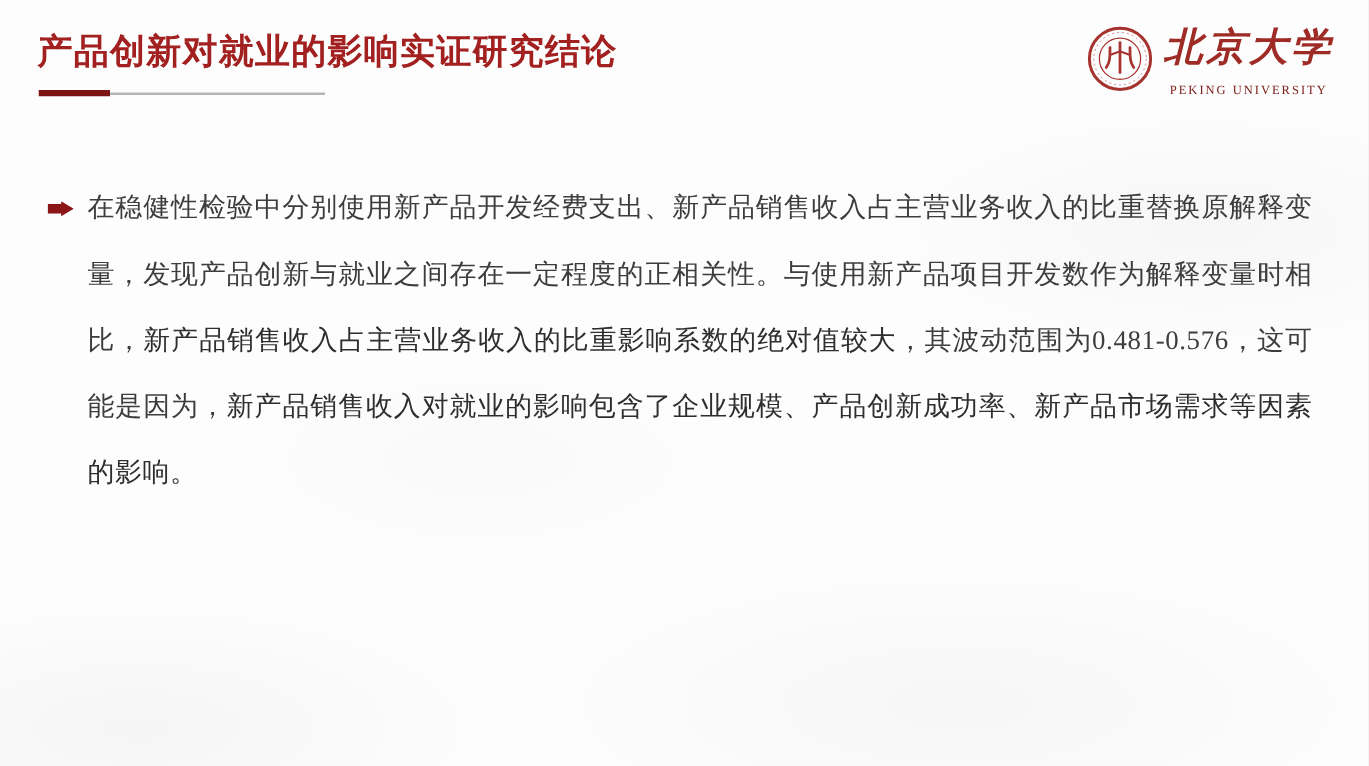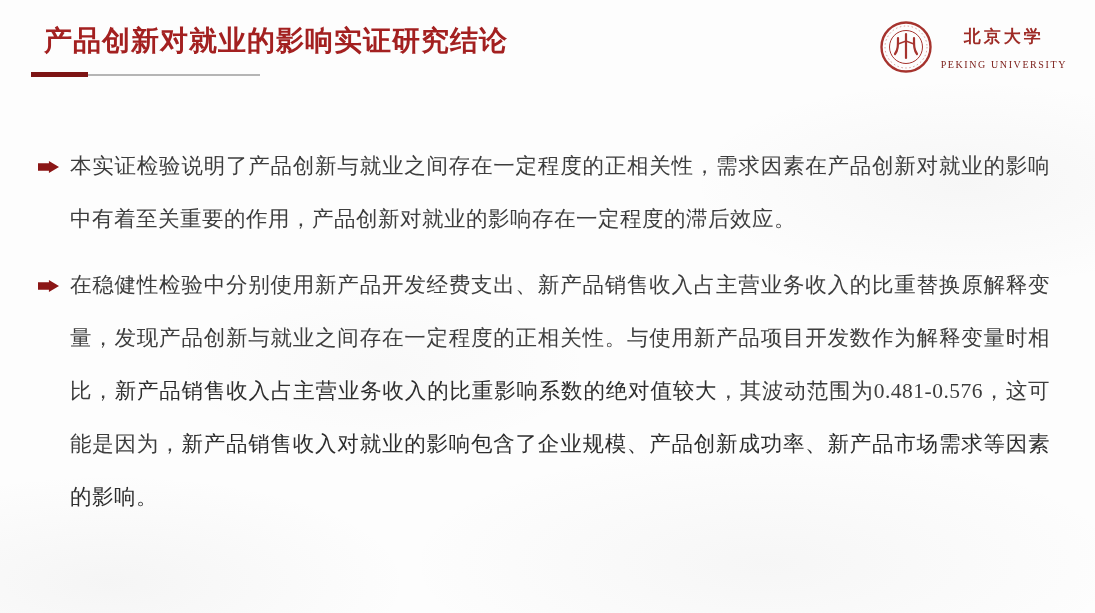--- a/index.html
+++ b/index.html
@@ -13,38 +13,38 @@
       radial-gradient(ellipse 420px 160px at 88% 30%, rgba(120,120,120,0.05), transparent 65%),
       radial-gradient(ellipse 500px 180px at 10% 95%, rgba(120,120,120,0.06), transparent 60%),
       radial-gradient(ellipse 600px 200px at 70% 92%, rgba(120,120,120,0.05), transparent 60%),
       radial-gradient(ellipse 300px 120px at 35% 60%, rgba(120,120,120,0.03), transparent 70%),
       #fdfdfd;
   }
 
   
   .header{position:absolute;top:0;left:0;right:0;height:100px;}
   .title{
-    position:absolute;left:44px;top:22px;
+    position:absolute;left:30px;top:22px;
     font-family:"Liberation Sans", sans-serif;
     font-size:28px;font-weight:800;letter-spacing:1px;
     color:#a32020;white-space:nowrap;
   }
   .divider{position:absolute;left:31px;top:72px;display:flex;align-items:center;}
   .divider .red{width:57px;height:5px;background:#7d1414;}
   .divider .gray{width:172px;height:2px;background:#b5b5b5;}
 
   
   .logo{
     position:absolute;top:20px;right:28px;
     display:flex;align-items:center;gap:8px;
   }
   .logo-text{display:flex;flex-direction:column;align-items:center;line-height:1;}
   .logo-cn{
     font-family:"Liberation Serif", serif;
-    font-size:17px;font-weight:700;
+    font-size:31px;font-weight:700;font-style:italic;
     color:#9e2b26;letter-spacing:3px;white-space:nowrap;
   }
   .logo-en{
     font-family:"Liberation Serif", serif;
     font-size:10px;color:#7d201b;letter-spacing:1.6px;margin-top:15px;white-space:nowrap;
   }
 
   
   .content{
     position:absolute;left:38px;right:45px;top:140px;
@@ -94,24 +94,20 @@
         </svg>
       </span>
       <span class="logo-text">
         <span class="logo-cn">北京大学</span>
         <span class="logo-en">PEKING UNIVERSITY</span>
       </span>
     </div>
   </div>
 
   <div class="content">
-    <div class="bullet">
-      <span class="bullet-marker"></span>
-      <span><span class="seg">本实证检验说明了产品创新与就业之间存在一定程度的正相关性，需求因素在产品创新对就业的影响中有着至关重要的作用，产品创新对就业的影响存在一定程度的滞后效应。</span></span>
-    </div>
 
 
     <div class="bullet">
       <span class="bullet-marker"></span>
       <span><span class="seg">在稳健性检验中分别使用新产品开发经费支出、新产品销售收入占主营业务收入的比重替换原解释变量，发现产品创新与就业之间存在一定程度的正相关性。与使用新产品项目开发数作为解释变量时相比，</span><span class="seg bold">新产品销售收入占主营业务收入的比重影响系数的绝对值较大</span><span class="seg">，其波动范围为0.481-0.576，这可能是因为，</span><span class="seg bold">新产品销售收入对就业的影响包含了企业规模、产品创新成功率、新产品市场需求等因素的影响。</span></span>
     </div>
   </div>
 
 </div>
 

